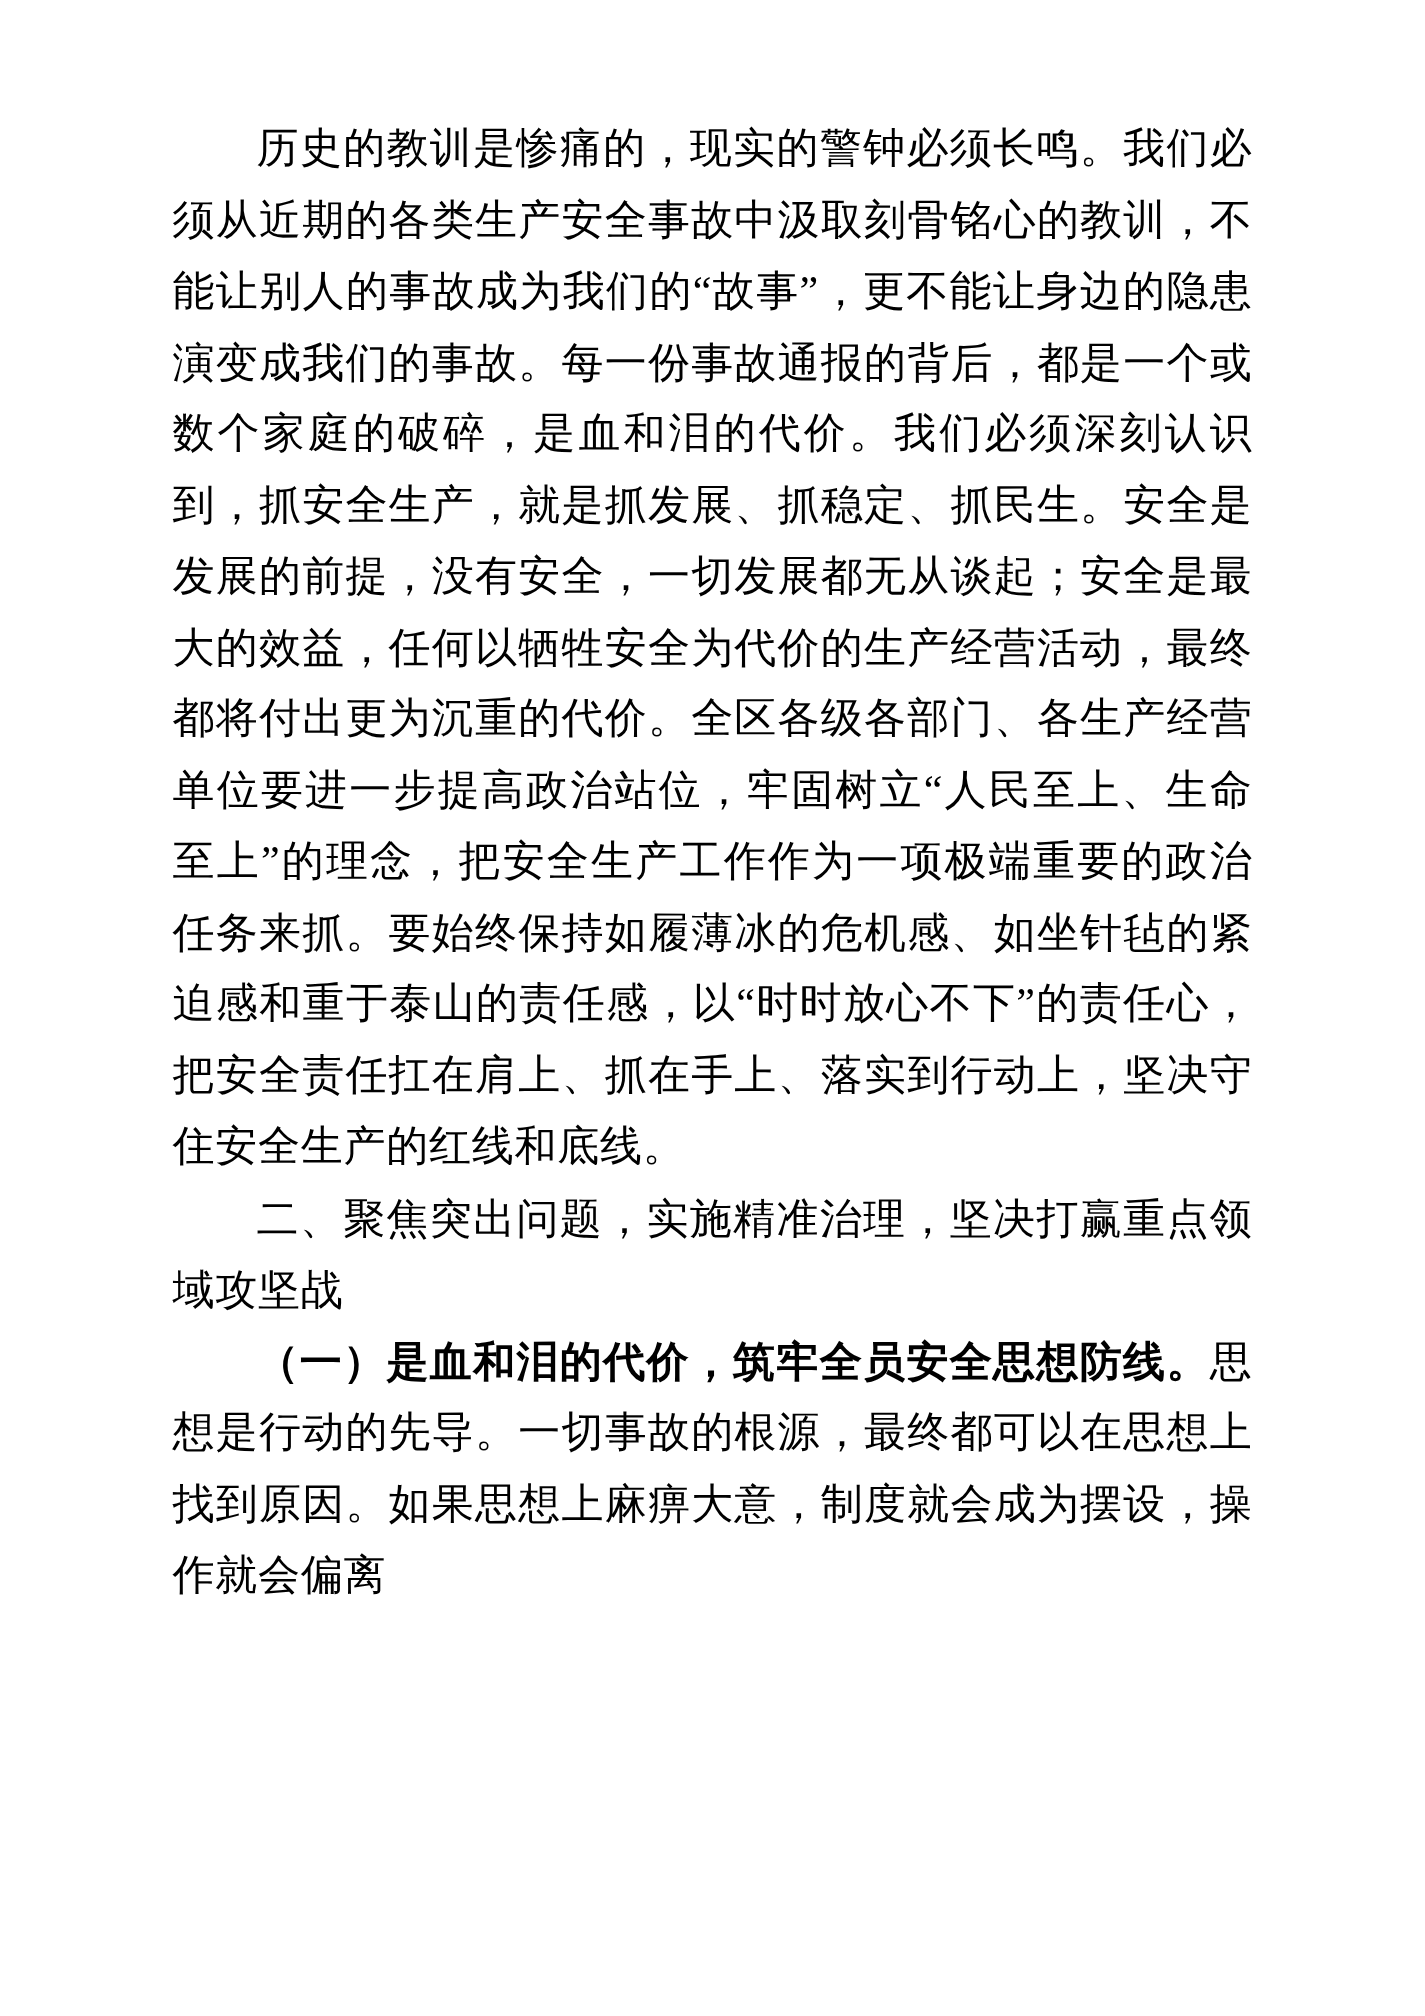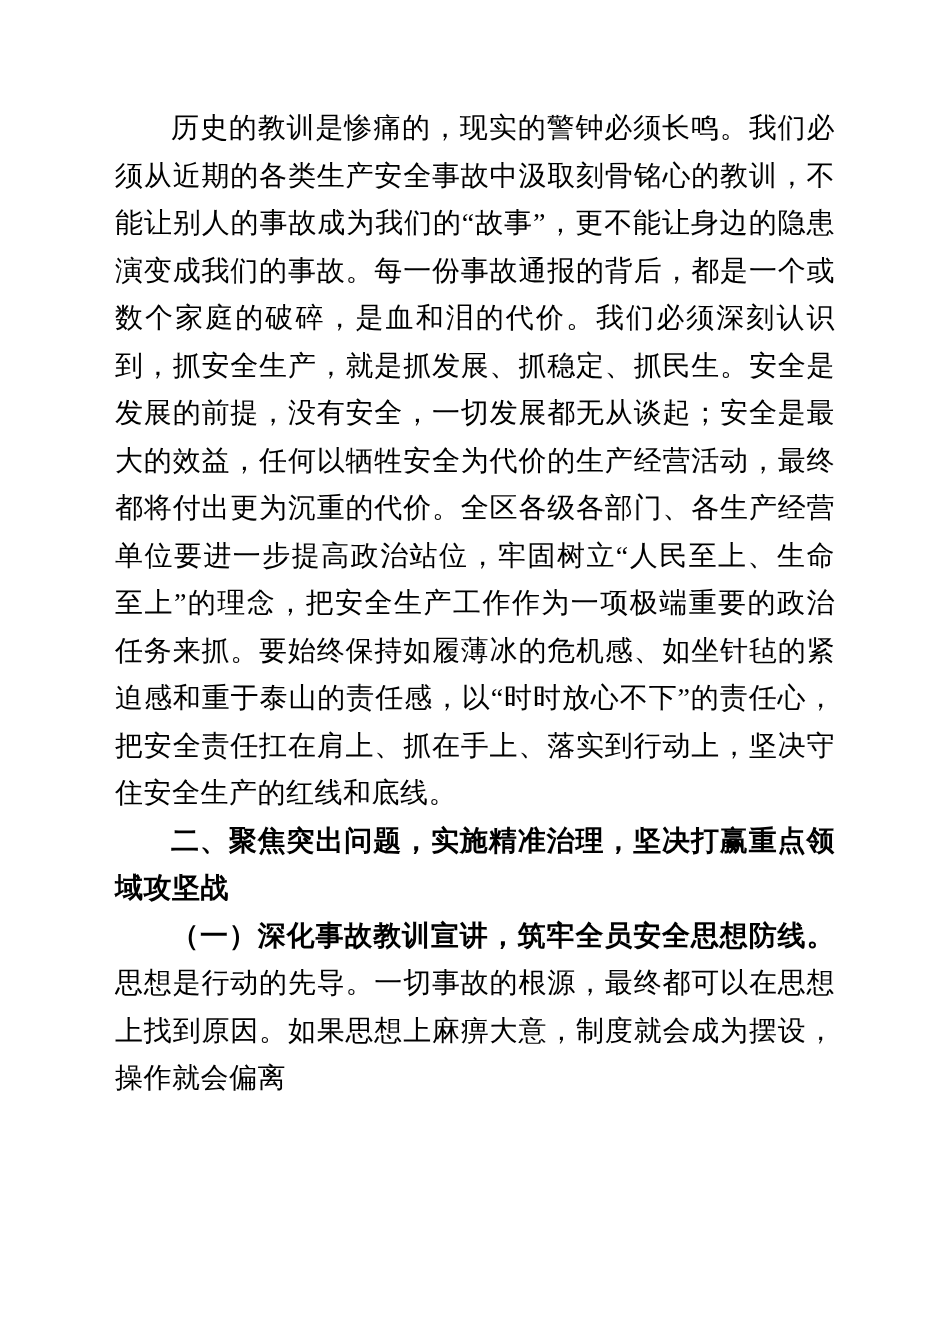--- a/index.html
+++ b/index.html
@@ -7,45 +7,45 @@
   body {
     width: 950px;
     height: 1344px;
     overflow: hidden;
     font-family: "Liberation Serif", "DejaVu Serif", serif;
     color: #000000;
   }
   .page {
     width: 950px;
     height: 1344px;
-    padding: 104px 115px 0 115px;
+    padding: 76px 115px 0 115px;
     background: #ffffff;
   }
   .para {
     font-size: 28px;
     line-height: 47.5px;
     text-align: justify;
     text-indent: 56px;
     letter-spacing: 0.5px;
     word-break: break-all;
   }
   .heading {
     font-family: "Liberation Sans", "DejaVu Sans", sans-serif;
-    font-weight: 700;
+    font-weight: 400;
   }
   .lead {
     font-family: "Liberation Sans", "DejaVu Sans", sans-serif;
     font-weight: 700;
   }
 </style>
 </head>
 <body>
 
 <div class="page">
 
   <p class="para">历史的教训是惨痛的，现实的警钟必须长鸣。我们必须从近期的各类生产安全事故中汲取刻骨铭心的教训，不能让别人的事故成为我们的“故事”，更不能让身边的隐患演变成我们的事故。每一份事故通报的背后，都是一个或数个家庭的破碎，是血和泪的代价。我们必须深刻认识到，抓安全生产，就是抓发展、抓稳定、抓民生。安全是发展的前提，没有安全，一切发展都无从谈起；安全是最大的效益，任何以牺牲安全为代价的生产经营活动，最终都将付出更为沉重的代价。全区各级各部门、各生产经营单位要进一步提高政治站位，牢固树立“人民至上、生命至上”的理念，把安全生产工作作为一项极端重要的政治任务来抓。要始终保持如履薄冰的危机感、如坐针毡的紧迫感和重于泰山的责任感，以“时时放心不下”的责任心，把安全责任扛在肩上、抓在手上、落实到行动上，坚决守住安全生产的红线和底线。</p>
 
   <p class="para heading">二、聚焦突出问题，实施精准治理，坚决打赢重点领域攻坚战</p>
 
 
-  <p class="para"><span class="lead">（一）深化事故教训宣讲，筑牢全员安全思想防线。</span><span>思想是行动的先导。一切事故的根源，最终都可以在思想上找到原因。如果思想上麻痹大意，制度就会成为摆设，操作就会偏离</span></p>
+  <p class="para"><span class="lead">（一）是血和泪的代价，筑牢全员安全思想防线。</span><span>思想是行动的先导。一切事故的根源，最终都可以在思想上找到原因。如果思想上麻痹大意，制度就会成为摆设，操作就会偏离</span></p>
 
 </div>
 
 </body></html>

